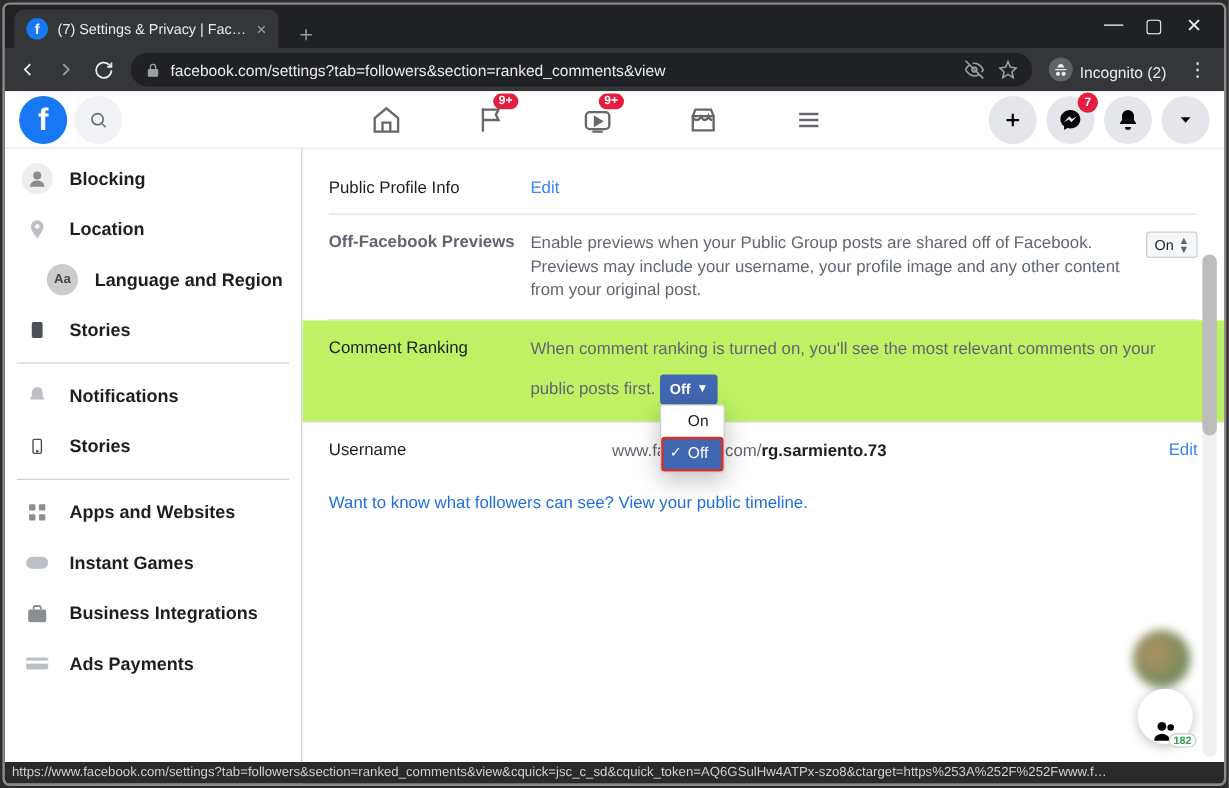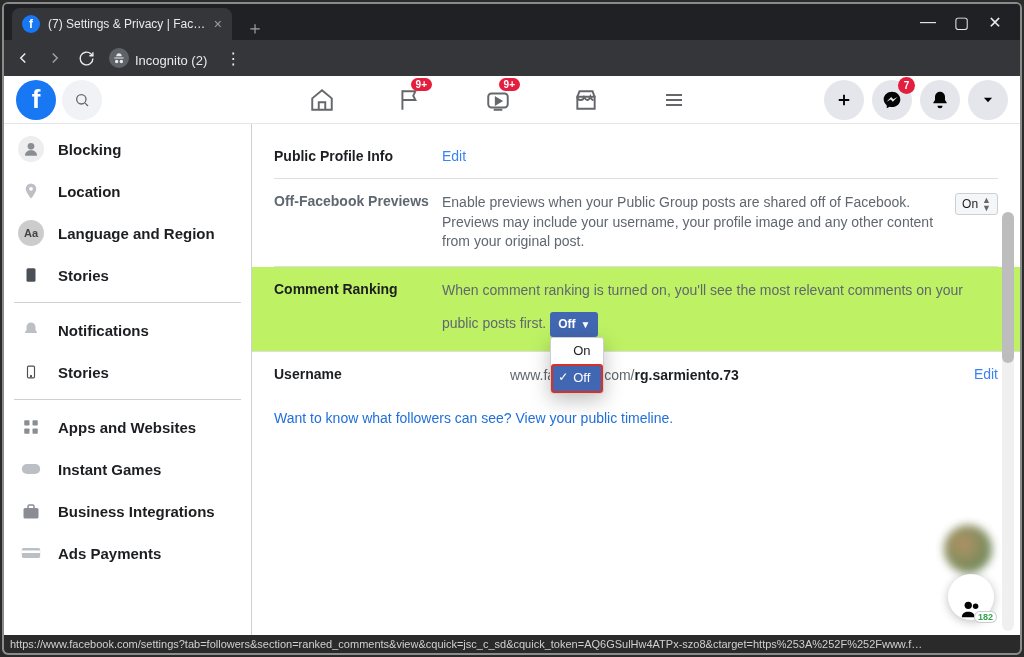--- a/index.html
+++ b/index.html
@@ -37,27 +37,27 @@
   .fb-circle-btn { width: 40px; height: 40px; border-radius: 50%; background: #e4e6eb; display: flex; align-items: center; justify-content: center; color: #050505; position: relative; cursor: pointer; }
   .fb-circle-btn .small-badge { position: absolute; top: -3px; right: -3px; background: #e41e3f; color: #fff; font-size: 10px; font-weight: 700; width: 17px; height: 17px; border-radius: 50%; display: flex; align-items: center; justify-content: center; }
 
   .fb-body { position: absolute; top: 48px; left: 0; right: 0; bottom: 0; display: flex; }
   .fb-sidebar { width: 248px; border-right: 1px solid #ced0d4; background: #fff; padding: 4px 0; }
   .side-item { display: flex; align-items: center; gap: 14px; height: 42px; padding: 0 14px; font-size: 15px; color: #1c1e21; cursor: pointer; }
   .side-item.bold { font-weight: 600; }
   .side-sep { height: 1px; background: #ced0d4; margin: 6px 10px; }
   .side-icon { width: 26px; height: 26px; display: flex; align-items: center; justify-content: center; color: #8a8d91; flex-shrink: 0; }
   .side-icon.round { border-radius: 50%; background: #eee; }
-  .side-icon.aa { background: #ccc; color:#444; border-radius:50%; font-size:11px; font-weight:600; }
+  .side-icon.aa { background: #ccc; color:#444; border-radius:50%; font-size:11px; font-weight:600;margin-left:21px; }
 
   .fb-main { flex: 1; padding: 10px 22px 12px 22px; position: relative; overflow: hidden; }
   .setting-row { display: flex; padding: 14px 0; border-bottom: 1px solid #dddfe2; }
   .setting-row.last { border-bottom: none; }
   .setting-row.active { background: #bef264; margin: 0 -22px; padding-left: 22px; padding-right: 22px; border-bottom: 1px solid #dddfe2; }
-  .sr-label { width: 168px; font-size: 14px; font-weight: 700; color: #1c1e21; padding-right: 10px; }
+  .sr-label { width: 168px; font-size: 14px; font-weight: 400; color: #1c1e21; padding-right: 10px; }
   .muted .sr-label { color: #606770; font-weight: 600; }
   .sr-body { flex: 1; font-size: 14px; color: #606770; line-height: 1.4; padding-right: 12px; }
   .sr-body strong { color: #1c1e21; font-weight: 700; }
   .sr-action { font-size: 14px; }
   .sr-action a { color: #3b82f6; text-decoration: none; cursor: pointer; }
   .pill-btn { display: inline-flex; align-items: center; border: 1px solid #ccd0d5; background: #f5f6f7; border-radius: 3px; font-size: 12px; padding: 2px 6px; color: #1c1e21; cursor: pointer; }
   .pill-btn .arrows { margin-left: 4px; font-size: 9px; line-height: 8px; color:#606770; }
 
   .dropdown-box { margin-top: 12px; display: inline-block; position: relative; }
   .dd-btn { background: #4267b2; color: #fff; border-radius: 3px; font-size: 12px; font-weight: 600; padding: 4px 8px; display: inline-flex; align-items: center; cursor: pointer; }
@@ -107,20 +107,35 @@
     <div class="nav-btn">
       <svg width="18" height="18" viewBox="0 0 24 24" fill="none" stroke="currentColor" stroke-width="2">
           <path d="M9 6l6 6-6 6"></path>
         </svg>
     </div>
     <div class="nav-btn active">
       <svg width="17" height="17" viewBox="0 0 24 24" fill="none" stroke="currentColor" stroke-width="2">
           <path d="M21 12a9 9 0 1 1-3-6.7L21 8"></path>
           <path d="M21 3v5h-5"></path>
         </svg>
+    </div>
+    <div class="omnibox">
+      <svg width="13" height="13" viewBox="0 0 24 24" fill="currentColor">
+          <path d="M12 2a5 5 0 0 0-5 5v3H6a2 2 0 0 0-2 2v8a2 2 0 0 0 2 2h12a2 2 0 0 0 2-2v-8a2 2 0 0 0-2-2h-1V7a5 5 0 0 0-5-5zm-3 5a3 3 0 1 1 6 0v3H9z"></path>
+        </svg>
+      <span class="omnibox-text">facebook.com/settings?tab=followers&amp;section=ranked_comments&amp;view</span>
+      <div class="omnibox-right">
+        <svg width="16" height="16" viewBox="0 0 24 24" fill="none" stroke="currentColor" stroke-width="2">
+            <path d="M17.94 17.94A10 10 0 0 1 12 20C5 20 1 12 1 12a18 18 0 0 1 4.22-5.17M9.9 4.24A10 10 0 0 1 12 4c7 0 11 8 11 8a18 18 0 0 1-2.11 3.19M1 1l22 22"></path>
+            <circle cx="12" cy="12" r="3"></circle>
+          </svg>
+        <svg width="16" height="16" viewBox="0 0 24 24" fill="none" stroke="currentColor" stroke-width="2">
+            <path d="M12 2l2.9 6.9L22 10l-5 4.9 1.5 7.1L12 18l-6.5 4 1.5-7.1L2 10l7.1-1.1z"></path>
+          </svg>
+      </div>
     </div>
     <div class="incognito">
       <div class="incog-badge">
         <svg width="14" height="14" viewBox="0 0 24 24" fill="#e8eaed">
             <path d="M12 4c3 0 4 2 5 5H7c1-3 2-5 5-5zM4 11h16v2H4zM8 15a3 3 0 1 0 0 6 3 3 0 0 0 0-6zm8 0a3 3 0 1 0 0 6 3 3 0 0 0 0-6z"></path>
           </svg>
       </div>
       <span class="incog-label">Incognito (2)</span>
     </div>
     <div class="menu-dots">⋮</div>

